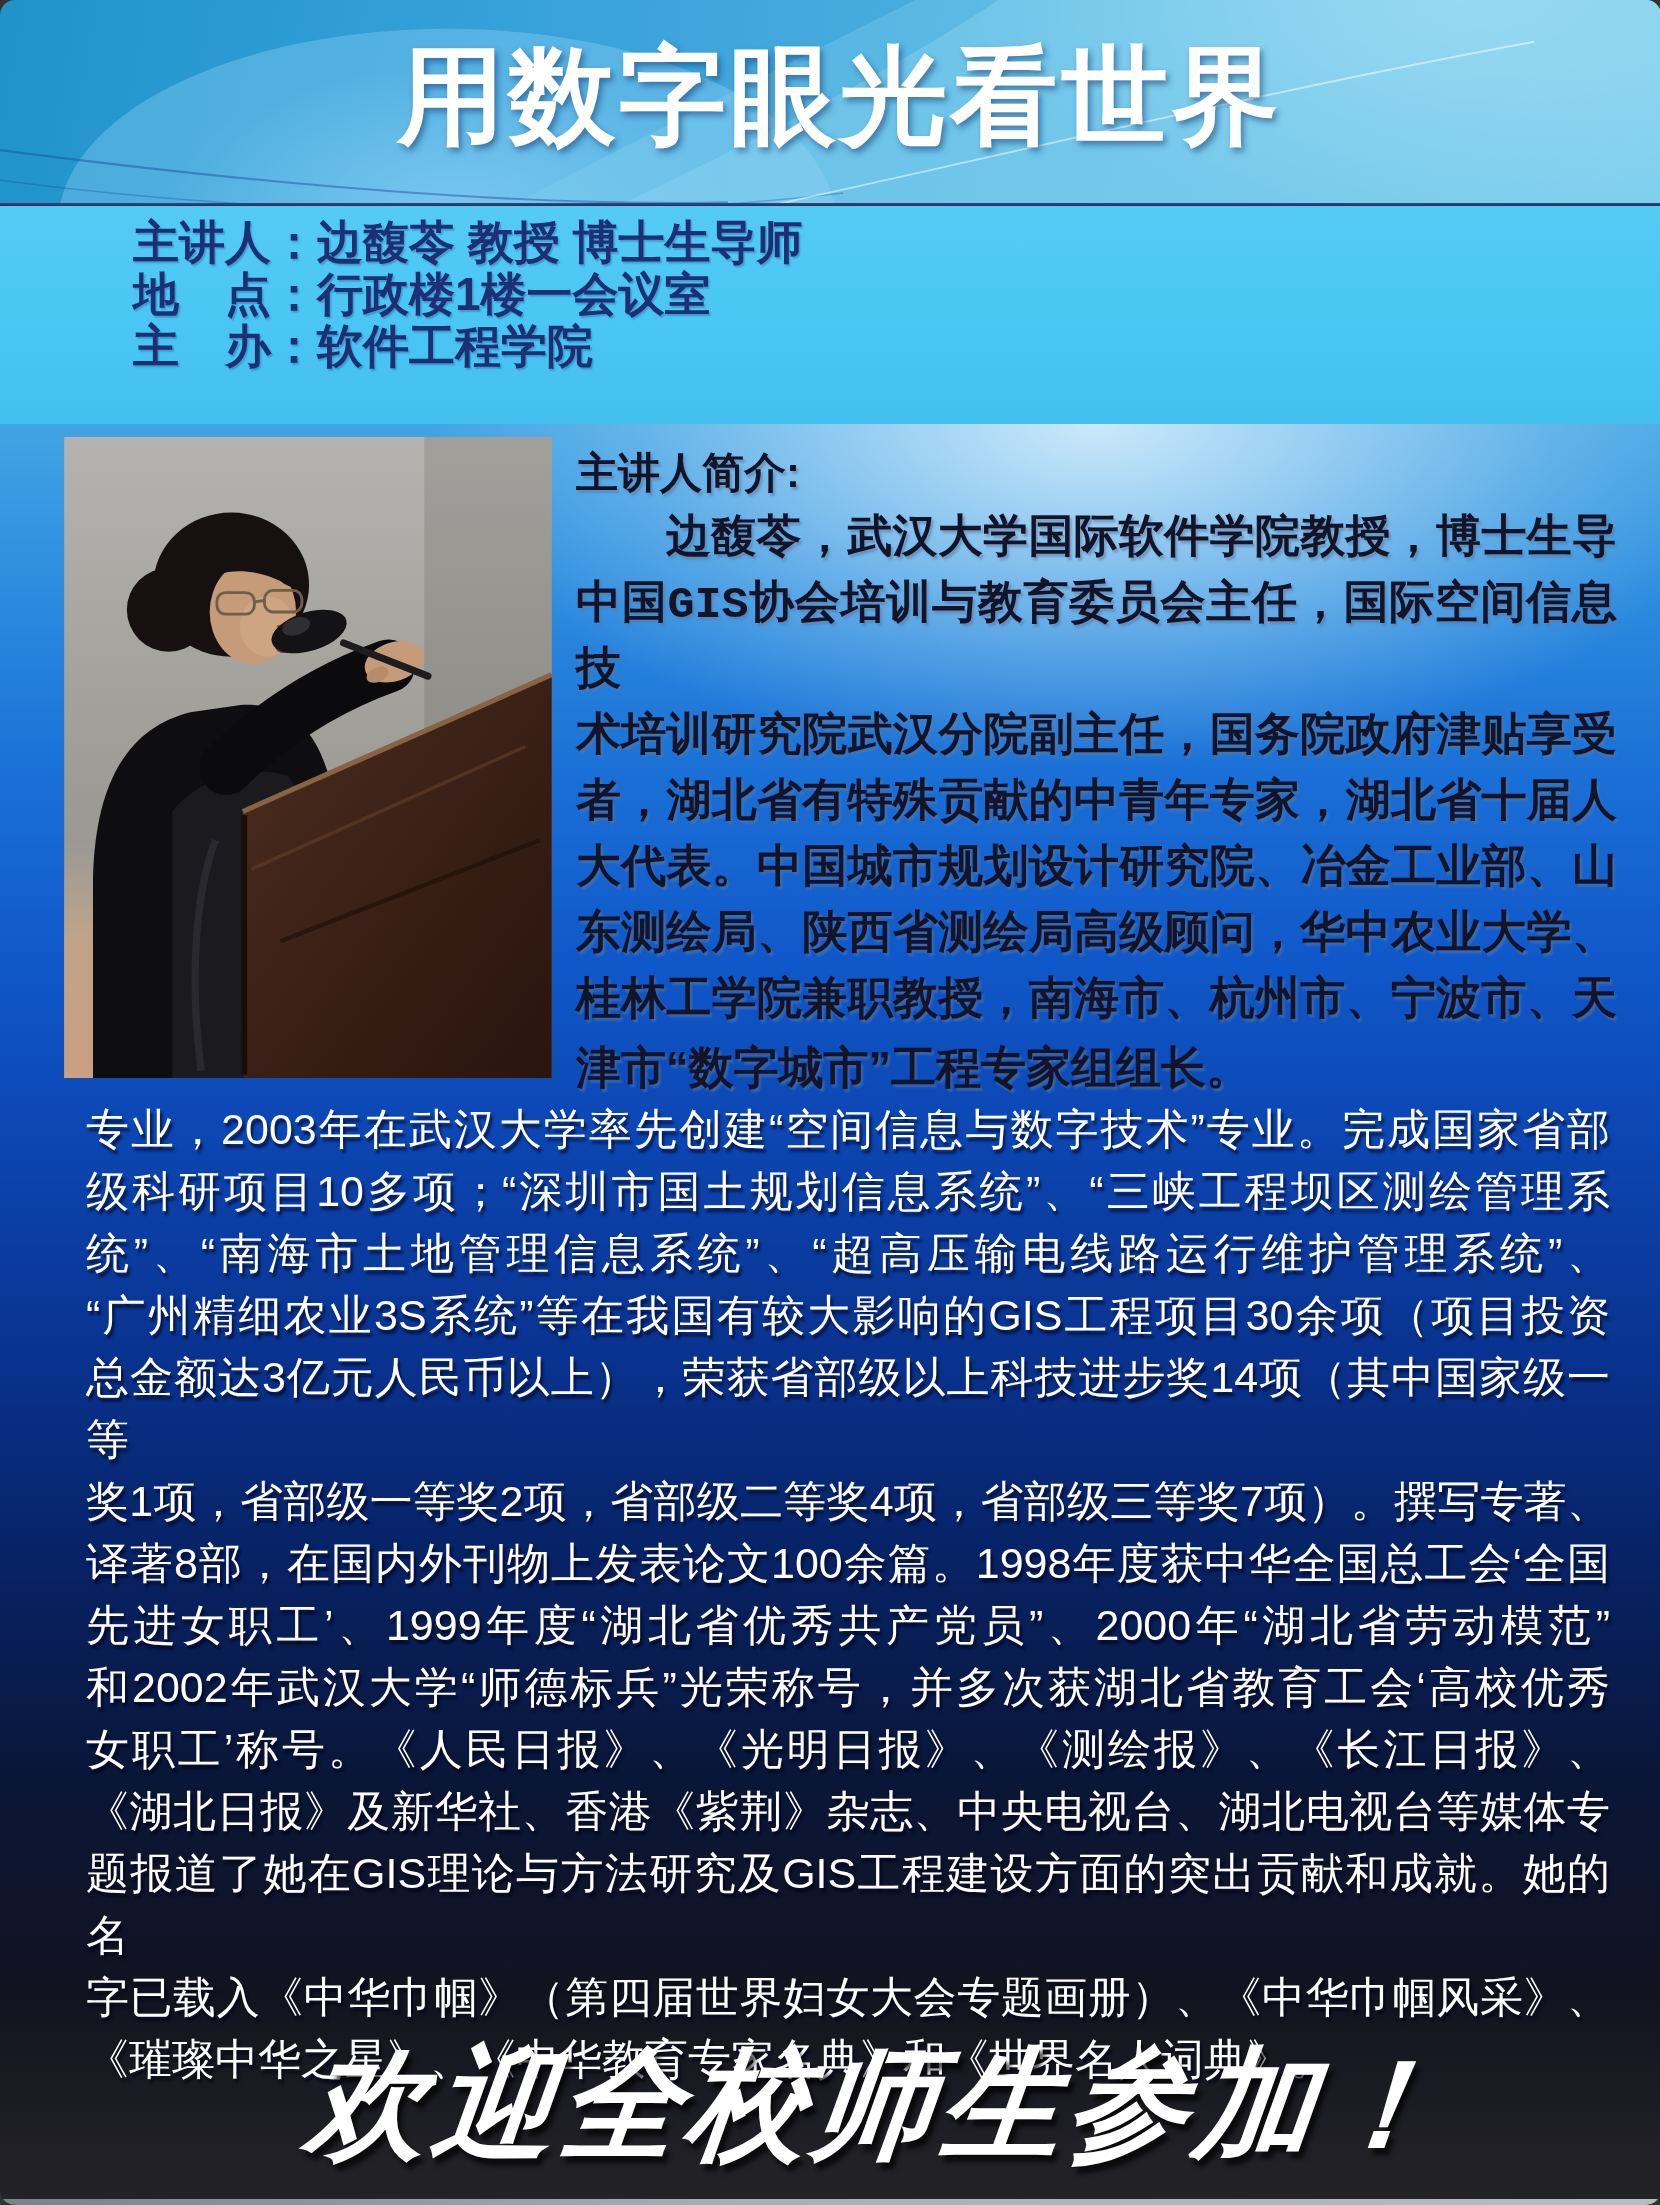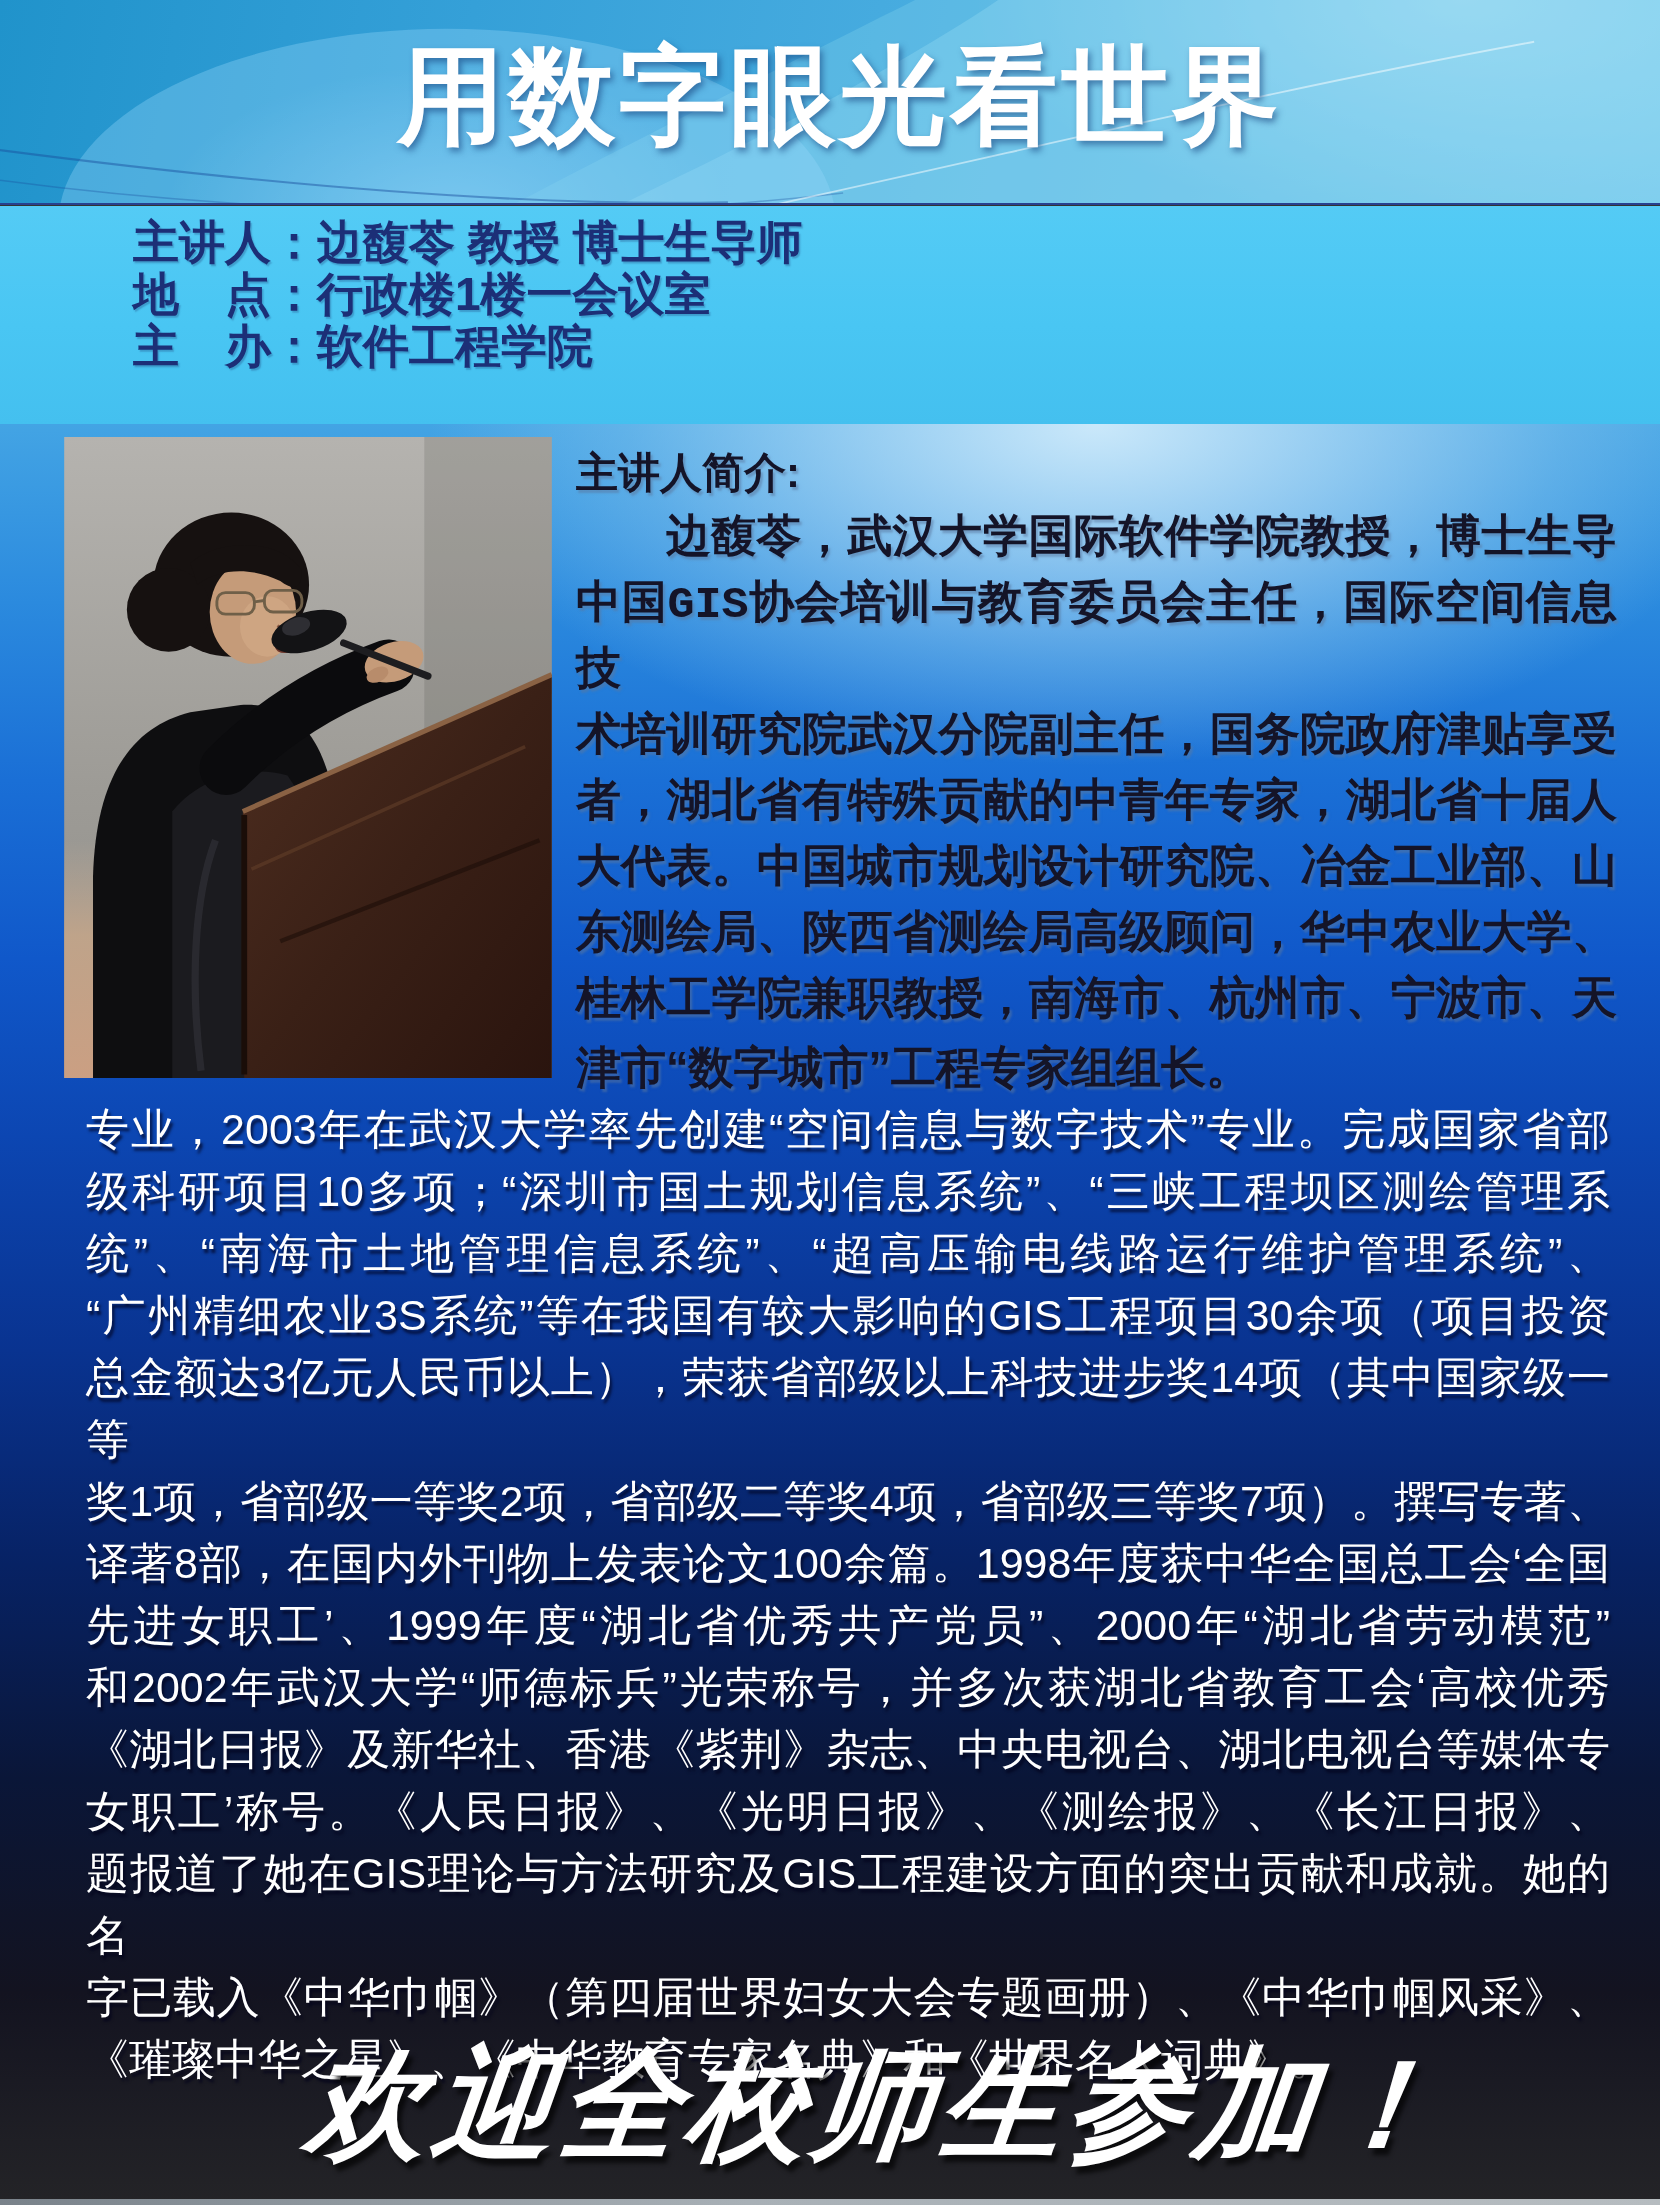--- a/index.html
+++ b/index.html
@@ -1,18 +1,19 @@
 <!DOCTYPE html>
 <html style="font-size:11.5px"><head>
 <meta charset="utf-8">
 <style>
   html,body{margin:0;padding:0;background:#333;}
   #page{
     position:relative;width:1661px;height:2205px;overflow:hidden;
     font-family:"Liberation Sans","DejaVu Sans",sans-serif;
+    border-radius:15px;
   }
   
   .header{
     position:absolute;left:0;top:0;width:1661px;height:203px;
     background:
       radial-gradient(ellipse 403px 209px at 27% 105%, rgba(150,215,248,0.55), rgba(150,215,248,0) 70%),
       radial-gradient(ellipse 648px 303px at 88% 0%, rgba(235,248,255,0.5), rgba(235,248,255,0) 75%),
       linear-gradient(100deg,#2093cb 0%,#35a0d8 28%,#46abdf 52%,#55b5e6 72%,#6ec4ec 100%);
     border-bottom:2.9px solid #27418f;
   }
@@ -195,22 +196,22 @@
   <div class="main-par">
     <div class="line just">专业，2003年在武汉大学率先创建“空间信息与数字技术”专业。完成国家省部</div>
     <div class="line just">级科研项目10多项；“深圳市国土规划信息系统”、“三峡工程坝区测绘管理系</div>
     <div class="line just">统”、“南海市土地管理信息系统”、“超高压输电线路运行维护管理系统”、</div>
     <div class="line just">“广州精细农业3S系统”等在我国有较大影响的GIS工程项目30余项（项目投资</div>
     <div class="line just">总金额达3亿元人民币以上），荣获省部级以上科技进步奖14项（其中国家级一等</div>
     <div class="line just">奖1项，省部级一等奖2项，省部级二等奖4项，省部级三等奖7项）。撰写专著、</div>
     <div class="line just">译著8部，在国内外刊物上发表论文100余篇。1998年度获中华全国总工会‘全国</div>
     <div class="line just">先进女职工’、1999年度“湖北省优秀共产党员”、2000年“湖北省劳动模范”</div>
     <div class="line just">和2002年武汉大学“师德标兵”光荣称号，并多次获湖北省教育工会‘高校优秀</div>
+    <div class="line just">女职工’称号。《人民日报》、《光明日报》、《测绘报》、《长江日报》、</div>
     <div class="line just">《湖北日报》及新华社、香港《紫荆》杂志、中央电视台、湖北电视台等媒体专</div>
-    <div class="line just">女职工’称号。《人民日报》、《光明日报》、《测绘报》、《长江日报》、</div>
     <div class="line just">题报道了她在GIS理论与方法研究及GIS工程建设方面的突出贡献和成就。她的名</div>
     <div class="line just">字已载入《中华巾帼》（第四届世界妇女大会专题画册）、《中华巾帼风采》、</div>
     <div class="line">《璀璨中华之星》、《中华教育专家名典》和《世界名人词典》。</div>
   </div>
 
   <div class="welcome">欢迎全校师生参加！</div>
 
   <div class="bottom-strip"></div>
 
 </div>

